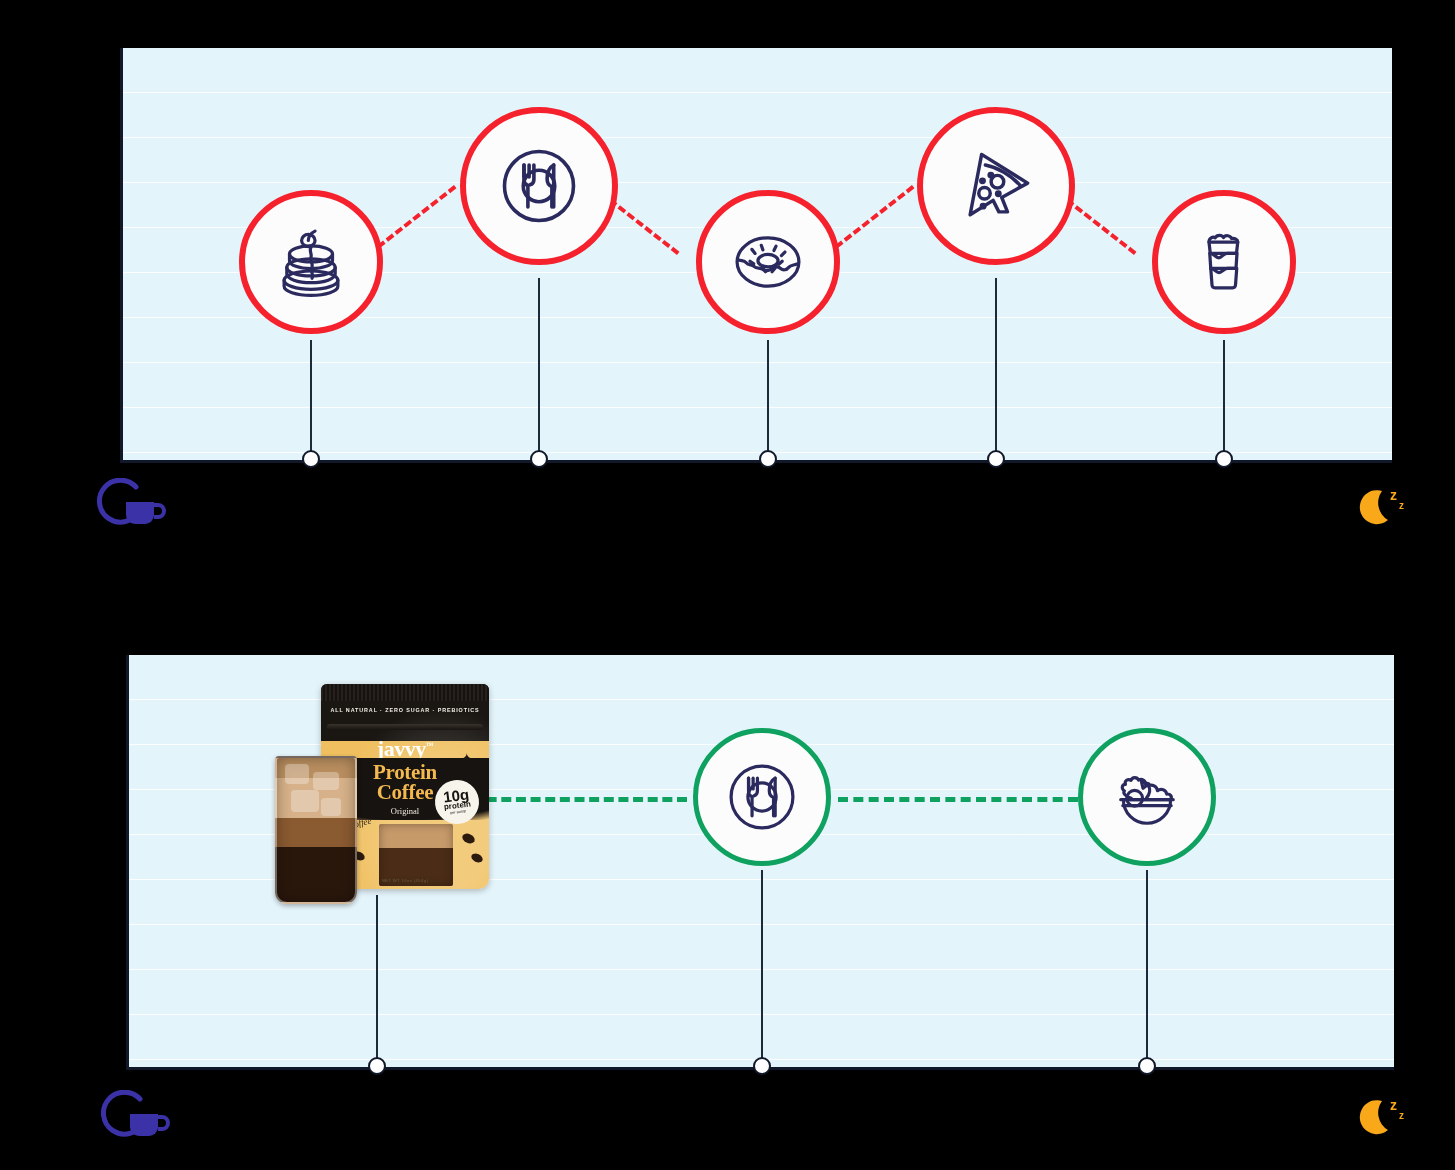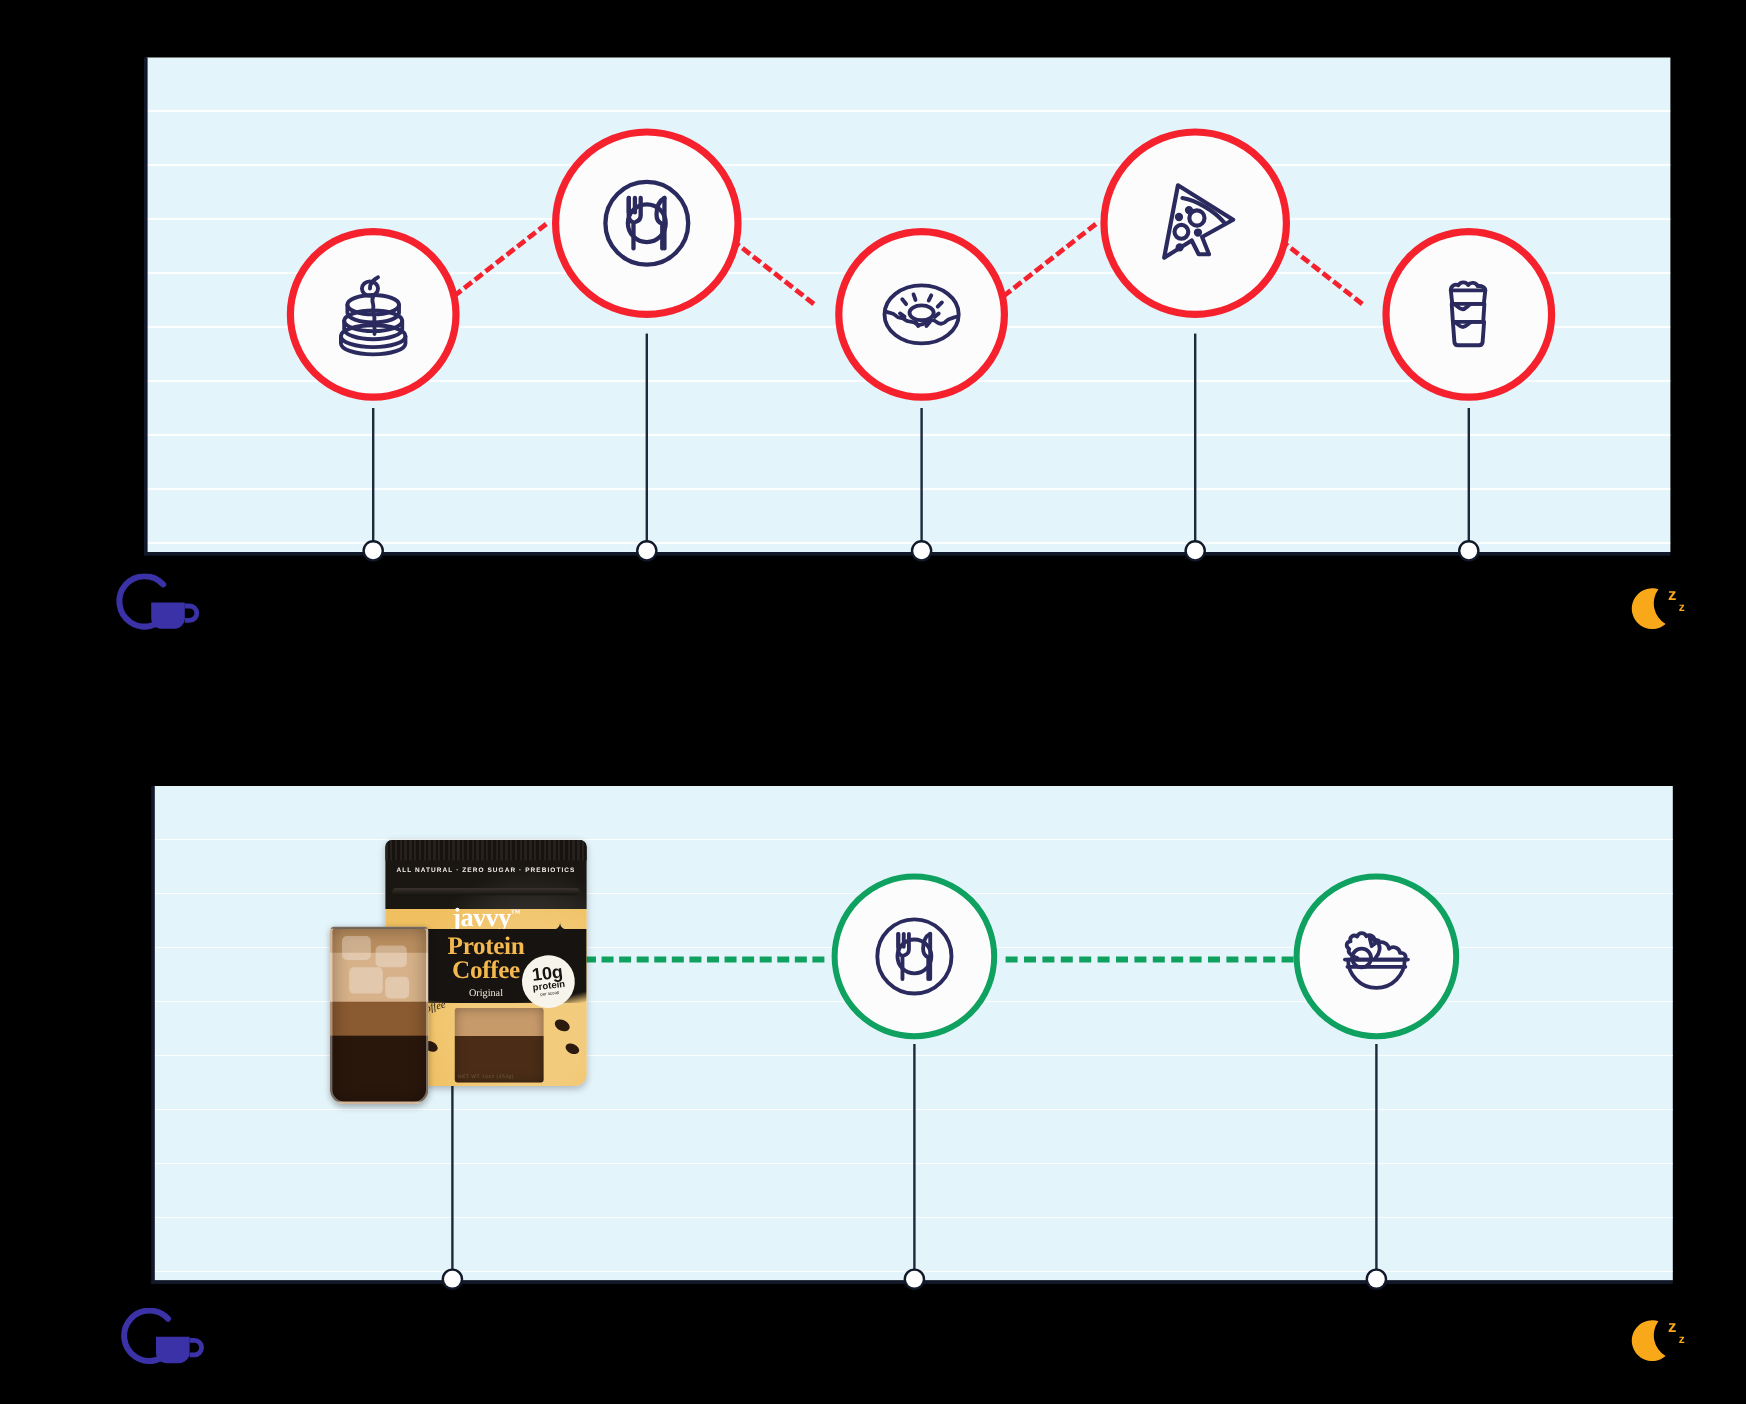--- a/index.html
+++ b/index.html
@@ -215,21 +215,21 @@
   <div class="axis axis-y" style="left:126px;top:655px;height:415px;"></div>
   <div class="axis axis-x" style="left:126px;top:1067px;width:1268px;"></div>
 
   <div class="stem" style="left:376px;top:895px;height:172px;"></div>
   <div class="stem" style="left:761px;top:870px;height:197px;"></div>
   <div class="stem" style="left:1146px;top:870px;height:197px;"></div>
 
   <div class="dash green" style="left:472px;top:797px;width:215px;"></div>
   <div class="dash green" style="left:838px;top:797px;width:240px;"></div>
 
-  <div class="product" style="left:275px;top:700px;width:220px;height:215px;">
+  <div class="product" style="left:275px;top:684px;width:220px;height:215px;">
     <div class="pouch">
       <div class="seal"></div>
       <div class="claims">ALL NATURAL  ·  ZERO SUGAR  ·  PREBIOTICS</div>
       <div class="zip"></div>
       <div class="brand"><span>javvy</span><sup>™</sup></div>
       <div class="blob"></div>
       <div class="ptitle">
         <div>Protein</div>
         <div>Coffee</div>
       </div>

